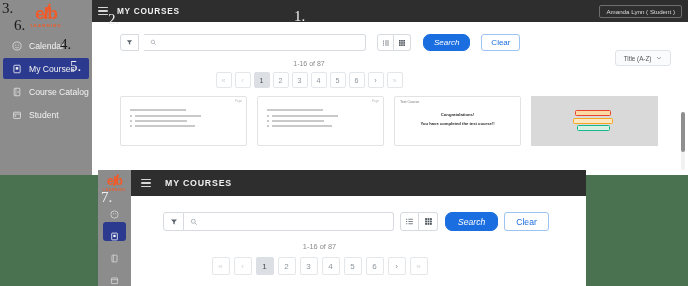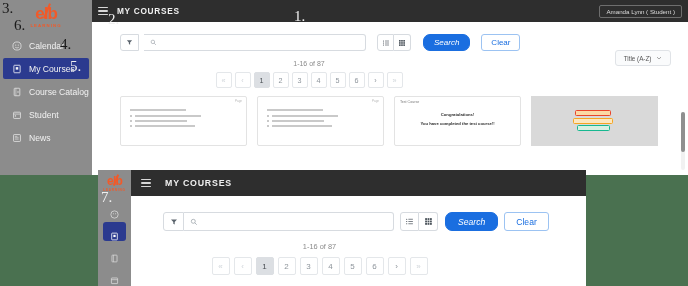--- a/index.html
+++ b/index.html
@@ -214,29 +214,20 @@
           <svg viewBox="0 0 16 16" width="10" height="10">
               <rect x="2.5" y="3.5" width="11" height="10" rx="1" fill="none" stroke="#e8e8e8" stroke-width="1.3"></rect>
               <path d="M2.5 6.5h11" stroke="#e8e8e8" stroke-width="1.2"></path>
               <rect x="4.5" y="8.5" width="2" height="2" fill="#e8e8e8"></rect>
             </svg>
         </span>
         <span>Student</span>
       </div>
 
 
-      <div class="nav-item">
-        <span class="nav-ico">
-          <svg viewBox="0 0 16 16" width="10" height="10">
-              <rect x="2.5" y="2.5" width="11" height="11" rx="1" fill="none" stroke="#e8e8e8" stroke-width="1.3"></rect>
-              <path d="M4.6 5.4h4M4.6 7.6h6M4.6 9.8h6" stroke="#e8e8e8" stroke-width="1"></path>
-            </svg>
-        </span>
-        <span>News</span>
-      </div>
     </div>
 
     <div class="main1">
       <div class="topbar">
         <span class="hamb">
             <i></i>
             <i></i>
             <i></i>
           </span>
         <span class="topbar-title">MY COURSES</span>

